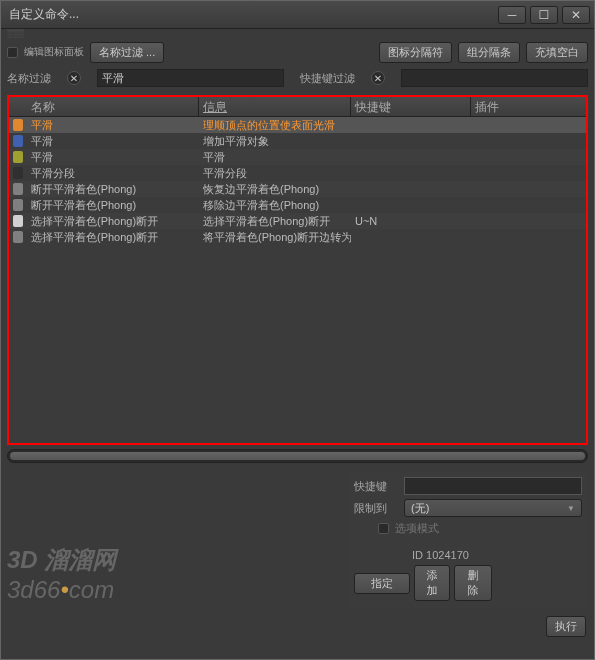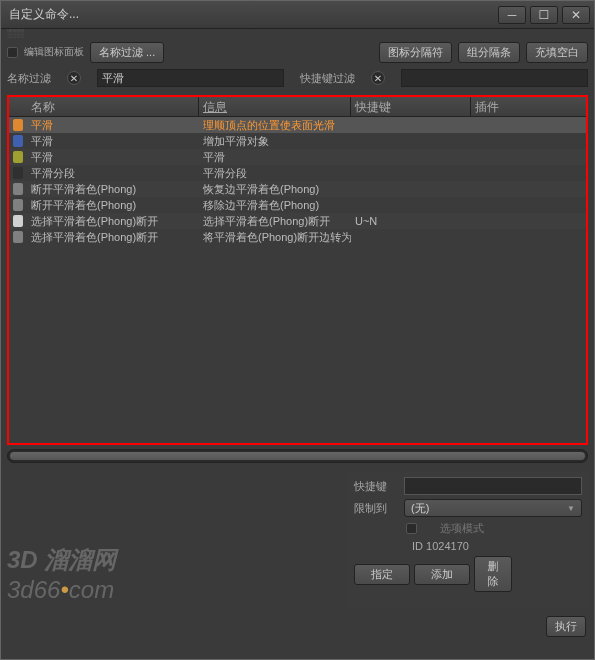--- a/index.html
+++ b/index.html
@@ -56,22 +56,22 @@
 .wm1 { font-size: 24px; color: #666; font-style: italic; font-weight: bold; }
 .wm2 { font-size: 24px; color: #666; font-style: italic; }
 .wm2 .r { color: #c94; }
 .detailpanel { width: 240px; background: #3b3b3b; padding: 6px; display: flex; flex-direction: column; gap: 4px; font-size: 11px; }
 .drow { display: flex; align-items: center; gap: 6px; }
 .drow .dlbl { width: 44px; color: #aaa; }
 .dinput { flex: 1; height: 18px; background: #2a2a2a; border: 1px solid #555; }
 .dselect { flex: 1; height: 18px; background: linear-gradient(#555, #4a4a4a); border: 1px solid #222; border-radius: 3px; color: #ccc; padding: 0 6px; display: flex; align-items: center; justify-content: space-between; }
 .tri { font-size: 8px; color: #999; }
 .btncol { display: flex; flex-direction: row; gap: 4px; align-items: center; }
-.idtext { color: #aaa; margin-left: 58px; }
-.chkrow { display:flex; align-items:center; gap:23px; margin-left:52px; color:#777; }
+.idtext { color: #aaa; margin-left: 58px; margin-top: 9px; }
+.chkrow { display:flex; align-items:center; gap:6px; margin-left:24px; color:#777; }
 
 .footer { display:flex; justify-content:flex-end; padding: 4px 8px; }
 </style>
 </head>
 <body>
 
 <div class="window">
   <div class="titlebar">
     <span class="titlebar-text">自定义命令...</span>
     <div class="titlebar-btns">
@@ -206,21 +206,21 @@
           <span class="tri">▼</span>
         </div>
       </div>
       <div class="chkrow">
         <span class="chk"></span>
         <span>选项模式</span>
       </div>
       <div class="idtext">ID 1024170</div>
       <div class="btncol">
         <span class="btn" style="width:56px;text-align:center">指定</span>
-        <span class="btn" style="width:56px;text-align:center">添加</span>
+        <span class="btn" style="width:36px;text-align:center">添加</span>
         <span class="btn" style="width:38px;text-align:center">删除</span>
       </div>
     </div>
   </div>
 
   <div class="footer">
     <span class="btn">执行</span>
   </div>
 </div>
 

